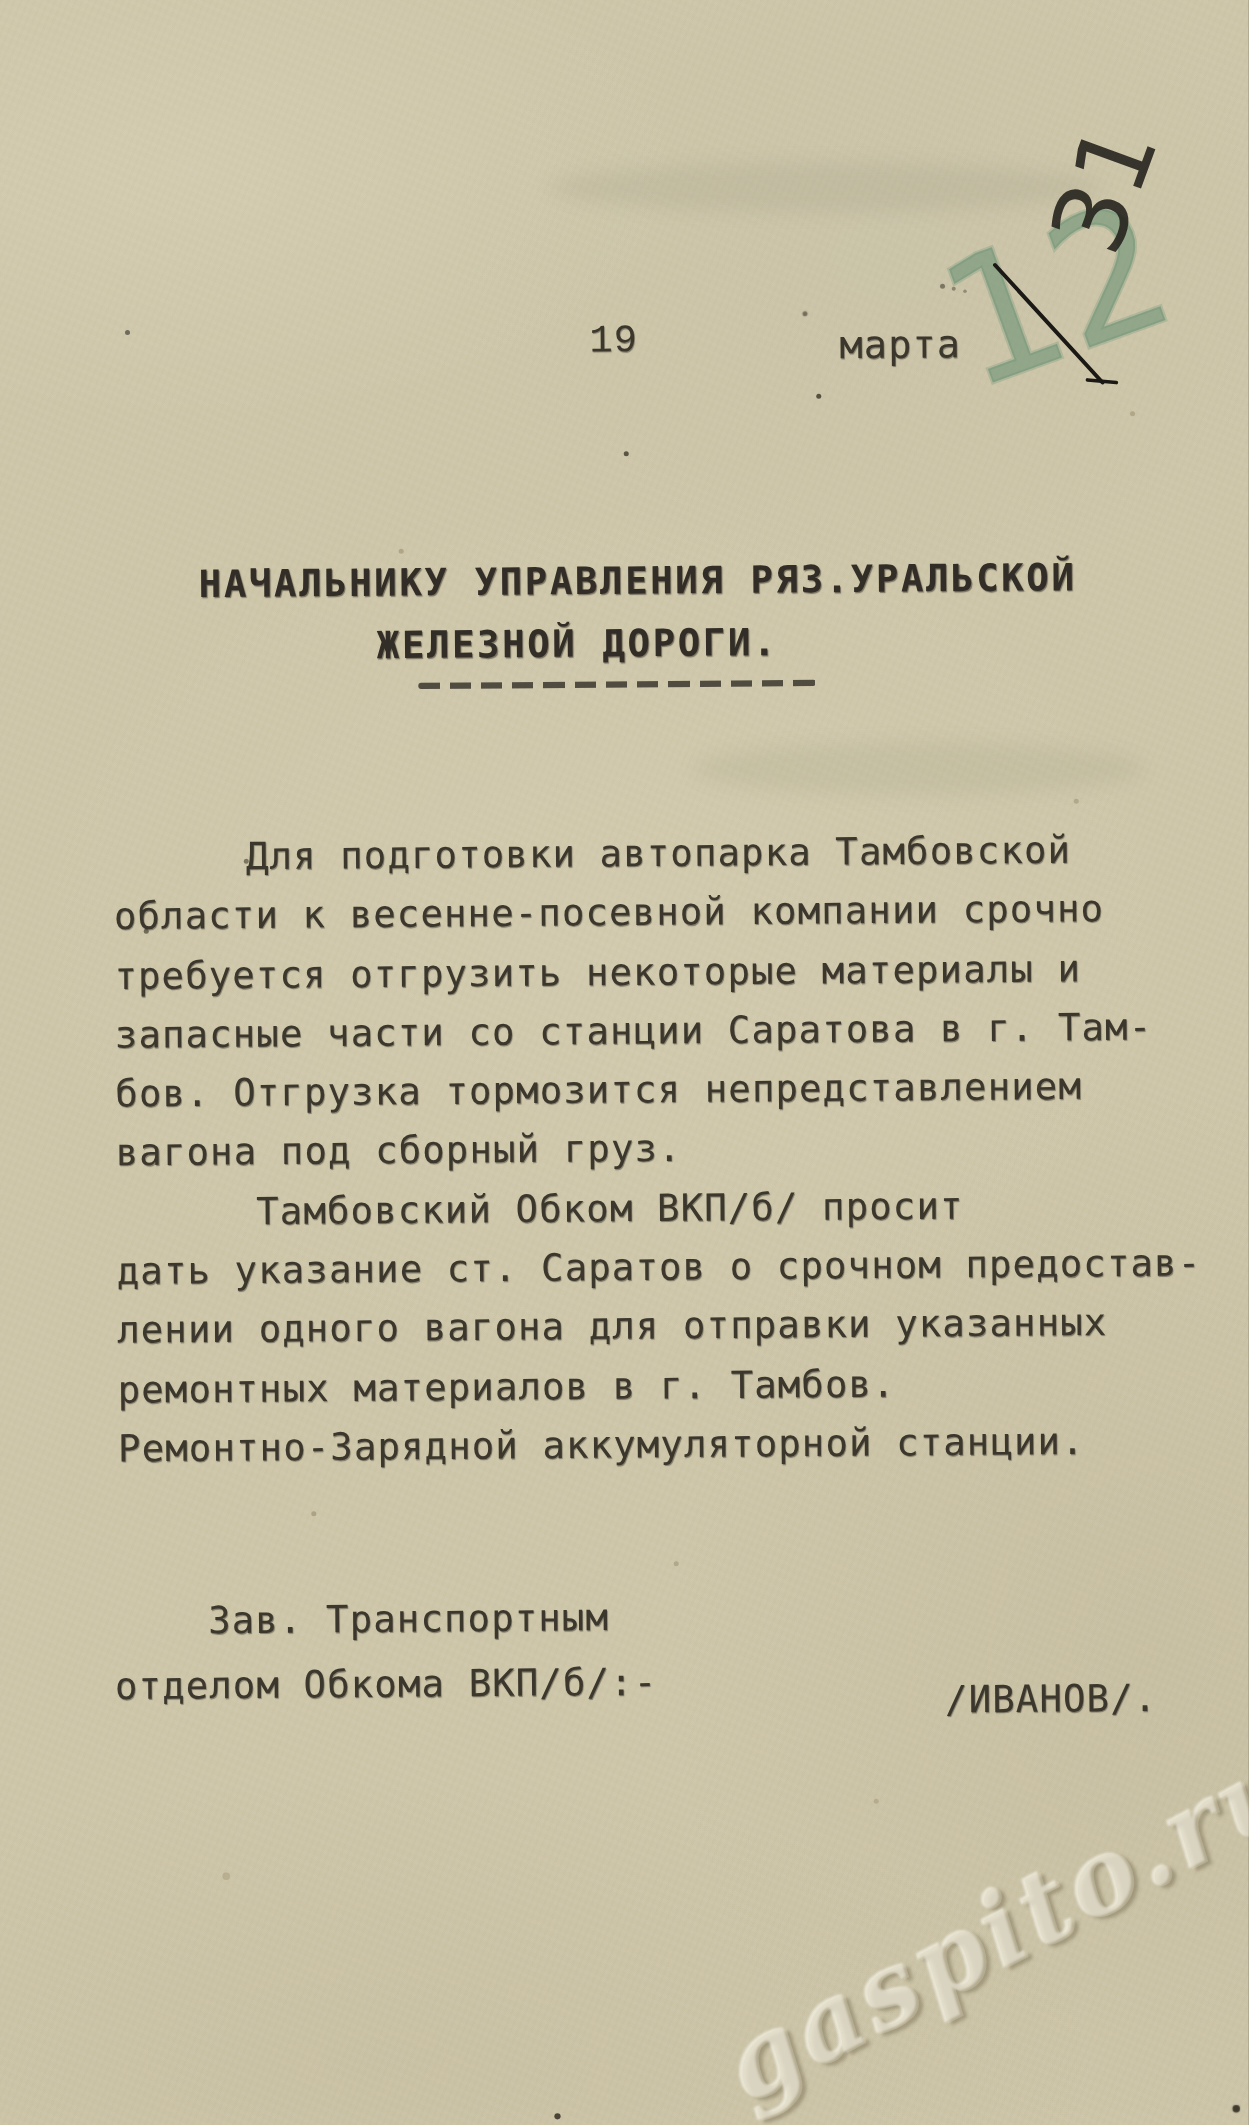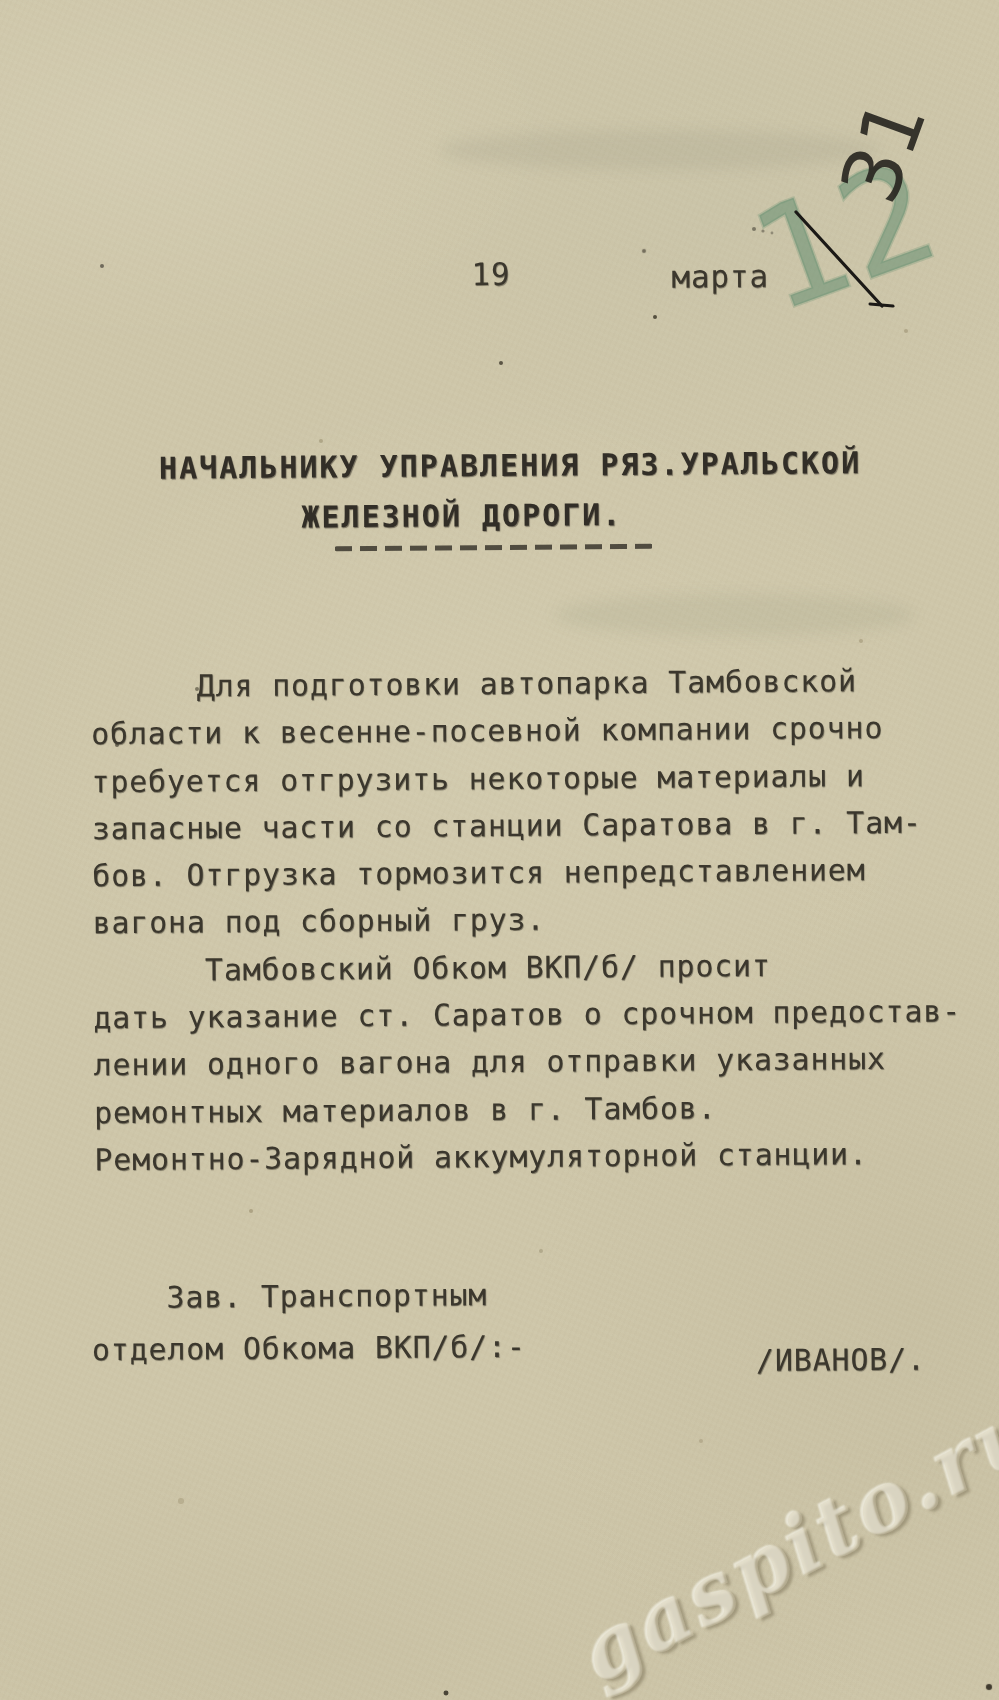--- a/index.html
+++ b/index.html
@@ -105,21 +105,21 @@
 <body>
 
 <div class="page">
   <div class="texture"></div>
   <div class="ghost ghost1"></div>
   <div class="ghost ghost2"></div>
   <div class="speck"></div>
 
   <div class="content">
 
-    <div class="typed date-part" style="left:476px;top:256px;">19</div>
+    <div class="typed date-part" style="left:476px;top:256px;font-family:Liberation Mono, monospace;">19</div>
     <div class="typed date-part" style="left:676px;top:260px;">марта</div>
 
     <div class="typed heading-line" style="left:162px;top:448px;">НАЧАЛЬНИКУ УПРАВЛЕНИЯ РЯЗ.УРАЛЬСКОЙ</div>
     <div class="typed heading-line" style="left:304px;top:498px;">ЖЕЛЕЗНОЙ ДОРОГИ.</div>
     <div class="dashed-underline"></div>
 
     <div class="body-block">
       <div class="bline indent1">Для подготовки автопарка Тамбовской</div>
       <div class="bline">области к весенне-посевной компании срочно</div>
       <div class="bline">требуется отгрузить некоторые материалы и</div>

